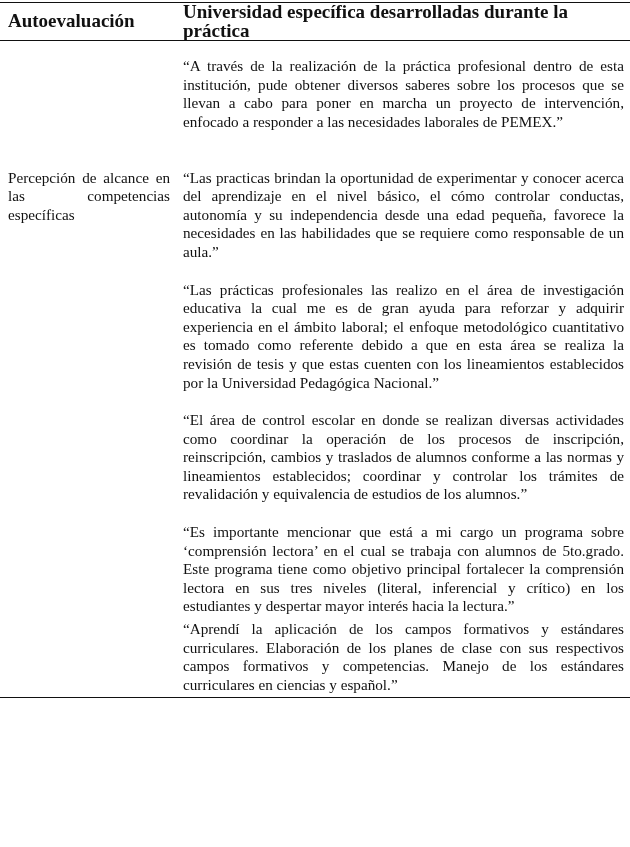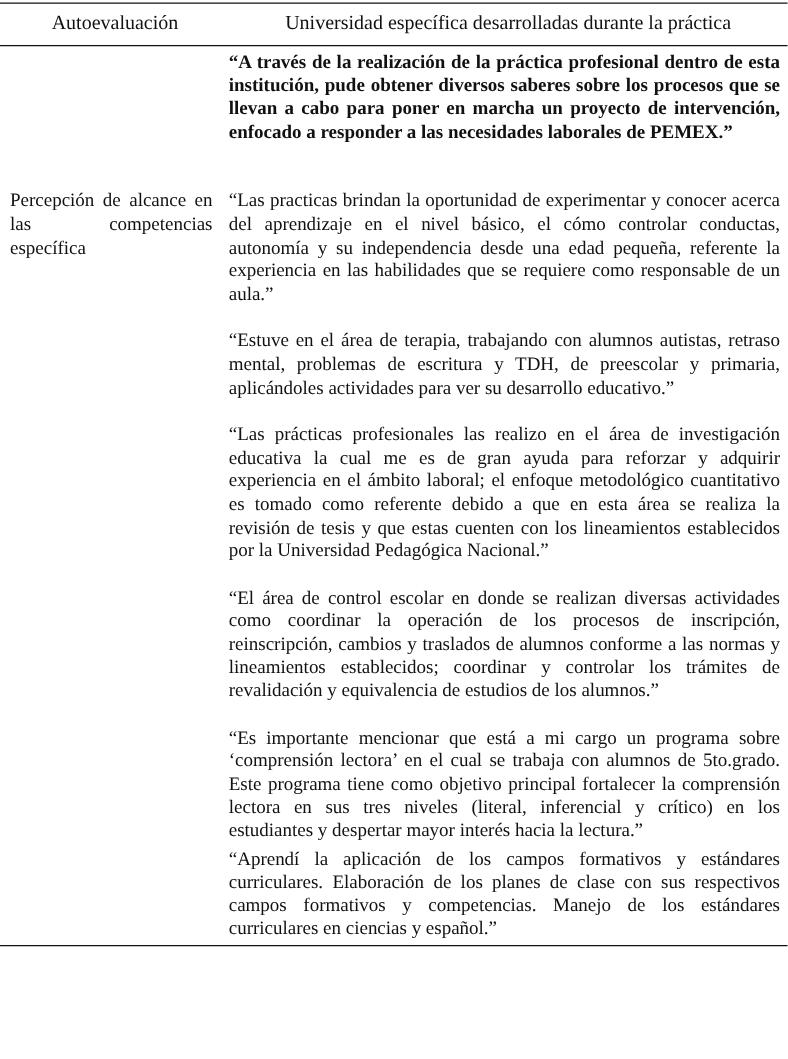--- a/index.html
+++ b/index.html
@@ -20,28 +20,28 @@
     position: absolute;
     left: 0;
     top: 2px;
     width: 630px;
     border-collapse: collapse;
     table-layout: fixed;
   }
   .doc-table col.c1 { width: 176px; }
   .doc-table col.c2 { width: 454px; }
   .doc-table thead th {
-    font-weight: normal;
-    text-align: center;
+    font-weight: bold;
+    text-align: left;
     vertical-align: middle;
     height: 33px;
     padding: 0;
     border-top: 1.5px solid #111;
     border-bottom: 1.5px solid #111;
-    font-size: 16px;
+    font-size: 19px;
   }
   .doc-table thead th.h1 { padding-left: 8px; }
   .doc-table thead th.h2 { padding-left: 7px; }
   .doc-table tbody td {
     vertical-align: top;
     padding: 0;
   }
   .doc-table tbody tr.last td {
     border-bottom: 1.5px solid #111;
   }
@@ -71,35 +71,29 @@
   <thead>
     <tr>
       <th class="h1">Autoevaluación</th>
       <th class="h2">Universidad específica desarrolladas durante la práctica</th>
     </tr>
   </thead>
   <tbody>
 
     <tr>
       <td></td>
-      <td class="quote-cell" style="padding-top:4px; padding-bottom:37px;font-weight:bold;">
+      <td class="quote-cell" style="padding-top:16px; padding-bottom:37px;">
         <p class="quote">“A través de la realización de la práctica profesional dentro de esta institución, pude obtener diversos saberes sobre los procesos que se llevan a cabo para poner en marcha un proyecto de intervención, enfocado a responder a las necesidades laborales de PEMEX.”</p>
       </td>
     </tr>
 
     <tr>
-      <td class="label-cell">Percepción de alcance en las competencias específica</td>
+      <td class="label-cell">Percepción de alcance en las competencias específicas</td>
       <td class="quote-cell" style="padding-bottom:19px;">
-        <p class="quote">“Las practicas brindan la oportunidad de experimentar y conocer acerca del aprendizaje en el nivel básico, el cómo controlar conductas, autonomía y su independencia desde una edad pequeña, referente la experiencia en las habilidades que se requiere como responsable de un aula.”</p>
-      </td>
-    </tr>
-    <tr>
-      <td></td>
-      <td class="quote-cell" style="padding-bottom:19px;">
-        <p class="quote">“Estuve en el área de terapia, trabajando con alumnos autistas, retraso mental, problemas de escritura y TDH, de preescolar y primaria, aplicándoles actividades para ver su desarrollo educativo.”</p>
+        <p class="quote">“Las practicas brindan la oportunidad de experimentar y conocer acerca del aprendizaje en el nivel básico, el cómo controlar conductas, autonomía y su independencia desde una edad pequeña, favorece la necesidades en las habilidades que se requiere como responsable de un aula.”</p>
       </td>
     </tr>
     <tr>
       <td></td>
       <td class="quote-cell" style="padding-bottom:19px;">
         <p class="quote">“Las prácticas profesionales las realizo en el área de investigación educativa la cual me es de gran ayuda para reforzar y adquirir experiencia en el ámbito laboral; el enfoque metodológico cuantitativo es tomado como referente debido a que en esta área se realiza la revisión de tesis y que estas cuenten con los lineamientos establecidos por la Universidad Pedagógica Nacional.”</p>
       </td>
     </tr>
     <tr>
       <td></td>

